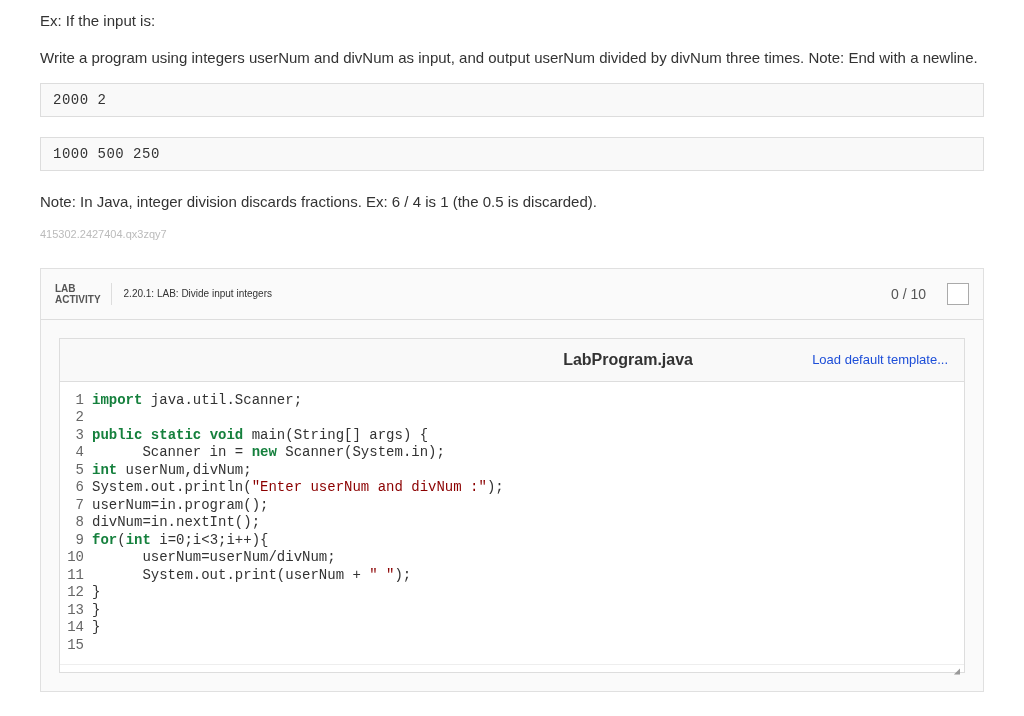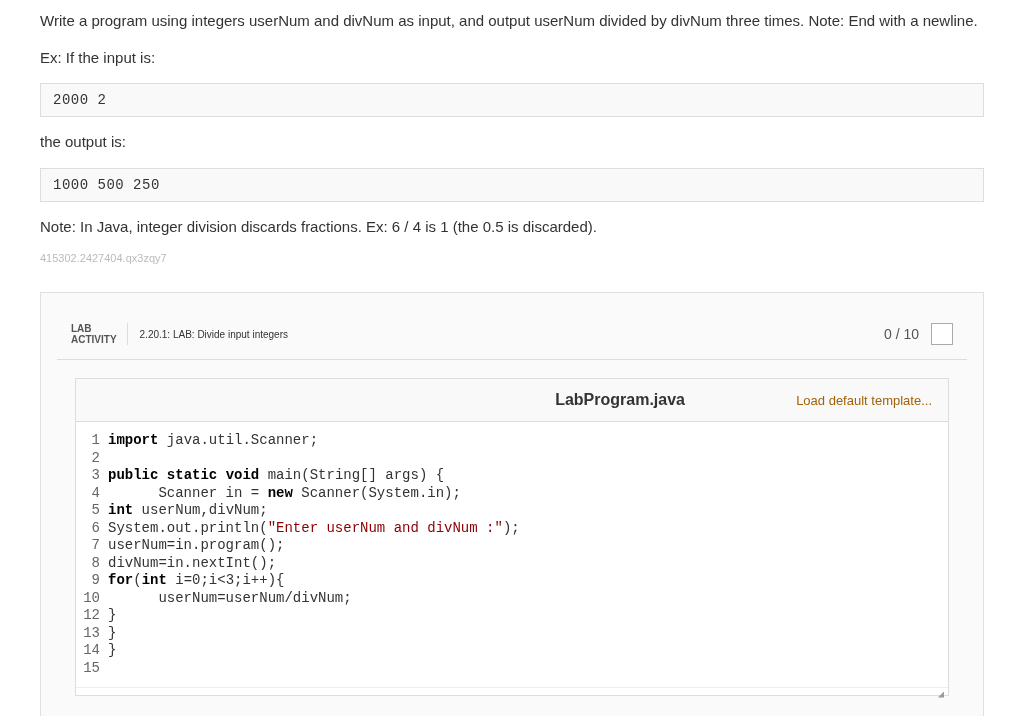--- a/index.html
+++ b/index.html
@@ -10,28 +10,28 @@
       background: #fff;
       padding: 10px 40px;
     }
     .instructions p { margin-bottom: 14px; line-height: 1.5; font-size: 15px; }
     .code-box {
       border: 1px solid #ddd;
       background: #f9f9f9;
       padding: 8px 12px;
       font-family: "Courier New", monospace;
       font-size: 14px;
-      margin-bottom: 14px;
+      margin-bottom: 20px;
       letter-spacing: 0.5px;
     }
     .watermark { color: #bbb; font-size: 11px; margin-bottom: 12px; }
     .lab-panel {
       border: 1px solid #e0e0e0;
       background: #fafafa;
-      padding: 16px;
+      padding: 0;
       margin-top: 28px;
     }
     .lab-header {
       display: flex;
       align-items: stretch;
       padding: 14px;
       border-bottom: 1px solid #ddd;
     }
     .lab-tag {
       display: flex;
@@ -42,21 +42,21 @@
       color: #555;
       line-height: 1.1;
       padding-right: 10px;
       border-right: 1px solid #ddd;
       margin-right: 12px;
     }
     .lab-title { flex: 1; font-size: 10px; display: flex; align-items: center; }
     .lab-score {
       display: flex;
       align-items: center;
-      gap: 12px;
+      gap: 21px;
       font-size: 14px;
       color: #555;
     }
     .score-box {
       width: 22px;
       height: 22px;
       border: 1px solid #aaa;
       background: #fff;
     }
     .editor-wrap { padding: 18px; }
@@ -65,21 +65,21 @@
       align-items: center;
       background: #f9f9f9;
       border: 1px solid #ddd;
       border-bottom: none;
       padding: 12px 16px;
     }
     .editor-spacer { flex: 1; }
     .filename { font-weight: bold; font-size: 16px; flex: 1; text-align: center; }
     .load-template {
       font-size: 13px;
-      color: #a16207;
+      color: #1d4ed8;
       cursor: pointer;
       background: none;
       border: none;
     }
     .editor {
       border: 1px solid #ddd;
       background: #fff;
       font-family: "Courier New", monospace;
       font-size: 14px;
     }
@@ -91,39 +91,38 @@
       line-height: 1.25;
     }
     .gutter {
       width: 32px;
       text-align: right;
       color: #666;
       padding-right: 8px;
       user-select: none;
     }
     .codeline { white-space: pre; }
-    .kw { color: #000000; font-weight: bold; }
+    .kw { color: #15803d; font-weight: bold; }
     .str { color: #8b0000; }
     .editor-resize {
       height: 8px;
       border-top: 1px solid #eee;
       text-align: right;
       padding-right: 4px;
       color: #999;
       font-size: 10px;
     }
   </style>
 </head>
 <body>
 
 <div class="instructions">
+  <p>Ex: If the input is:</p>
   <p>Write a program using integers userNum and divNum as input, and output userNum divided by divNum three times. Note: End with a newline.</p>
-  <p>Ex: If the input is:</p>
   <div class="code-box">2000 2</div>
-  <p>the output is:</p>
   <div class="code-box">1000 500 250</div>
   <p>Note: In Java, integer division discards fractions. Ex: 6 / 4 is 1 (the 0.5 is discarded).</p>
 </div>
 
 <div class="watermark">415302.2427404.qx3zqy7</div>
 
 <div class="lab-panel">
   <div class="lab-header">
     <div class="lab-tag">
       <span>LAB</span>
@@ -178,20 +177,24 @@
           </div>
           <div class="editor-row">
             <div class="gutter">9</div>
             <div class="codeline"><span class="kw">for</span>(<span class="kw">int</span> i=0;i&lt;3;i++){</div>
           </div>
           <div class="editor-row">
             <div class="gutter">10</div>
             <div class="codeline">      userNum=userNum/divNum;</div>
           </div>
           <div class="editor-row">
+            <div class="gutter">11</div>
+            <div class="codeline">      System.out.print(userNum + <span class="str">" "</span>);</div>
+          </div>
+          <div class="editor-row">
             <div class="gutter">12</div>
             <div class="codeline">}</div>
           </div>
           <div class="editor-row">
             <div class="gutter">13</div>
             <div class="codeline">}</div>
           </div>
           <div class="editor-row">
             <div class="gutter">14</div>
             <div class="codeline">}</div>

